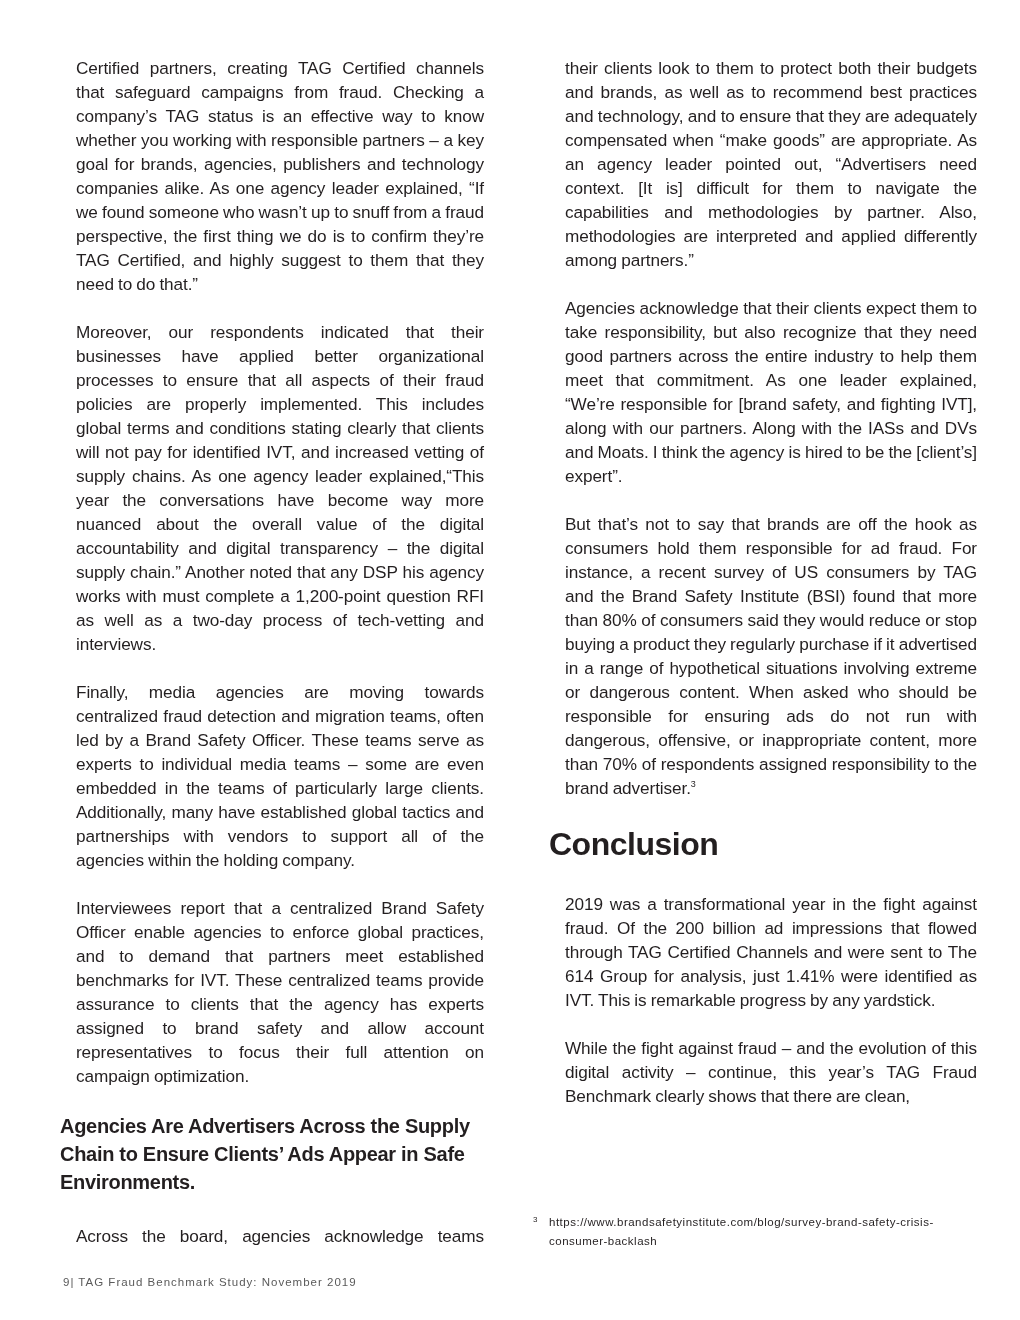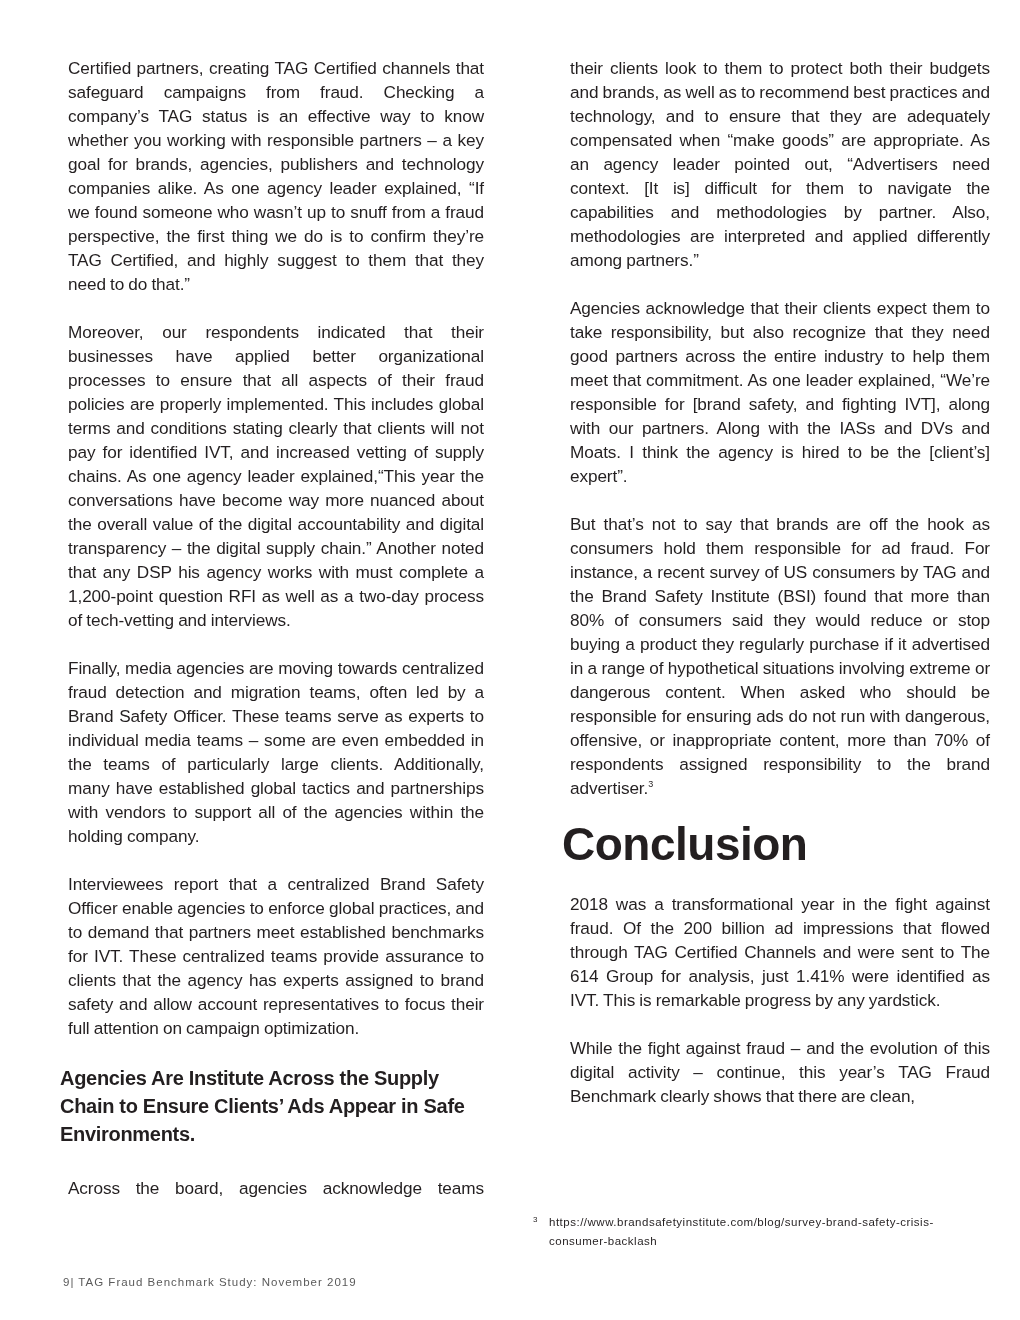--- a/index.html
+++ b/index.html
@@ -14,42 +14,42 @@
       overflow: hidden;
       font-family: "Liberation Sans", "DejaVu Sans", sans-serif;
       color: #231f20;
     }
     .col {
       position: absolute;
       top: 56px;
       width: 424px;
     }
     .col-left { left: 60px; }
-    .col-right { left: 562px; width: 428px; }
+    .col-right { left: 549px; width: 428px; }
     .para {
       font-size: 17.2px;
       line-height: 24px;
       text-align: justify;
-      margin: 0 0 24px 8px;
+      margin: 0 0 24px 16px;
       letter-spacing: -0.1px;
       word-spacing: -0.5px;
     }
     .para.last-justify {
       text-align-last: justify;
     }
     .subhead {
       font-size: 20px;
       font-weight: bold;
       line-height: 28px;
       margin: 0 0 28px 0;
       letter-spacing: -0.3px;
       color: #231f20;
     }
     .section-title {
-      font-size: 46px;
+      font-size: 32px;
       font-weight: bold;
       line-height: 40px;
       margin: 10px 0 28px 0;
       letter-spacing: -0.5px;
       color: #231f20;
     }
     sup {
       font-size: 9px;
       line-height: 0;
       vertical-align: super;
@@ -81,30 +81,30 @@
     }
   </style>
 </head>
 <body>
 
 <div class="col col-left">
   <p class="para">Certified partners, creating TAG Certified channels that safeguard campaigns from fraud. Checking a company’s TAG status is an effective way to know whether you working with responsible partners – a key goal for brands, agencies, publishers and technology companies alike. As one agency leader explained, “If we found someone who wasn’t up to snuff from a fraud perspective, the first thing we do is to confirm they’re TAG Certified, and highly suggest to them that they need to do that.”</p>
   <p class="para">Moreover, our respondents indicated that their businesses have applied better organizational processes to ensure that all aspects of their fraud policies are properly implemented.  This includes global terms and conditions stating clearly that clients will not pay for identified IVT,  and increased vetting of supply chains. As one agency leader explained,“This year the conversations have become way more nuanced about the overall value of the digital accountability and digital transparency – the digital supply chain.” Another noted that any DSP his agency works with must complete a 1,200-point question RFI as well as a two-day process of tech-vetting and interviews.</p>
   <p class="para">Finally, media agencies are moving towards centralized fraud detection and migration teams, often led by a Brand Safety Officer. These teams serve as experts to individual media teams – some are even embedded in the teams of particularly large clients. Additionally, many have established global tactics and partnerships with vendors to support all of the agencies within the holding company.</p>
   <p class="para">Interviewees report that a centralized Brand Safety Officer enable agencies to enforce global practices, and to demand that partners meet established benchmarks for IVT. These centralized teams provide assurance to clients that the agency has experts assigned to brand safety and allow account representatives to focus their full attention on campaign optimization.</p>
-  <h3 class="subhead">Agencies Are Institute Across the Supply Chain to Ensure Clients’ Ads Appear in Safe Environments.</h3>
+  <h3 class="subhead">Agencies Are Advertisers Across the Supply Chain to Ensure Clients’ Ads Appear in Safe Environments.</h3>
   <p class="para last-justify">Across the board, agencies acknowledge teams</p>
 </div>
 
 <div class="col col-right">
   <p class="para">their clients look to them to protect both their budgets and brands, as well as to recommend best practices and technology, and to ensure that they are adequately compensated when “make goods” are appropriate. As an agency leader pointed out, “Advertisers need context.  [It is] difficult for them to navigate the capabilities and methodologies by partner. Also, methodologies are interpreted and applied differently among partners.”</p>
   <p class="para">Agencies acknowledge that their clients expect them to take responsibility, but also recognize that they need good partners across the entire industry to help them meet that commitment. As one leader explained, “We’re responsible for [brand safety, and fighting IVT], along with our partners. Along with the IASs and DVs and Moats. I think the agency is hired to be the [client’s] expert”.</p>
   <p class="para"><span>But that’s not to say that brands are off the hook as consumers hold them responsible for ad fraud.  For instance, a recent survey of US consumers by TAG and the Brand Safety Institute (BSI) found that more than 80% of consumers said they would reduce or stop buying a product they regularly purchase if it advertised in a range of hypothetical situations involving extreme or dangerous content.  When asked who should be responsible for ensuring ads do not run with dangerous, offensive, or inappropriate content, more than 70% of respondents assigned responsibility to the brand advertiser.</span><sup>3</sup></p>
   <h2 class="section-title">Conclusion</h2>
-  <p class="para">2018 was a transformational year in the fight against fraud. Of the 200 billion ad impressions that flowed through TAG Certified Channels and were sent to The 614 Group for analysis, just 1.41% were identified as IVT. This is remarkable progress by any yardstick.</p>
+  <p class="para">2019 was a transformational year in the fight against fraud. Of the 200 billion ad impressions that flowed through TAG Certified Channels and were sent to The 614 Group for analysis, just 1.41% were identified as IVT. This is remarkable progress by any yardstick.</p>
   <p class="para">While the fight against fraud – and the evolution of this digital activity – continue,  this year’s TAG Fraud Benchmark clearly shows that there are clean,</p>
 </div>
 
 <div class="footnote">
   <span class="fn-mark">3</span>
   <span>https://www.brandsafetyinstitute.com/blog/survey-brand-safety-crisis-consumer-backlash</span>
 </div>
 
 <div class="footer">9| TAG Fraud Benchmark Study: November 2019</div>
 

